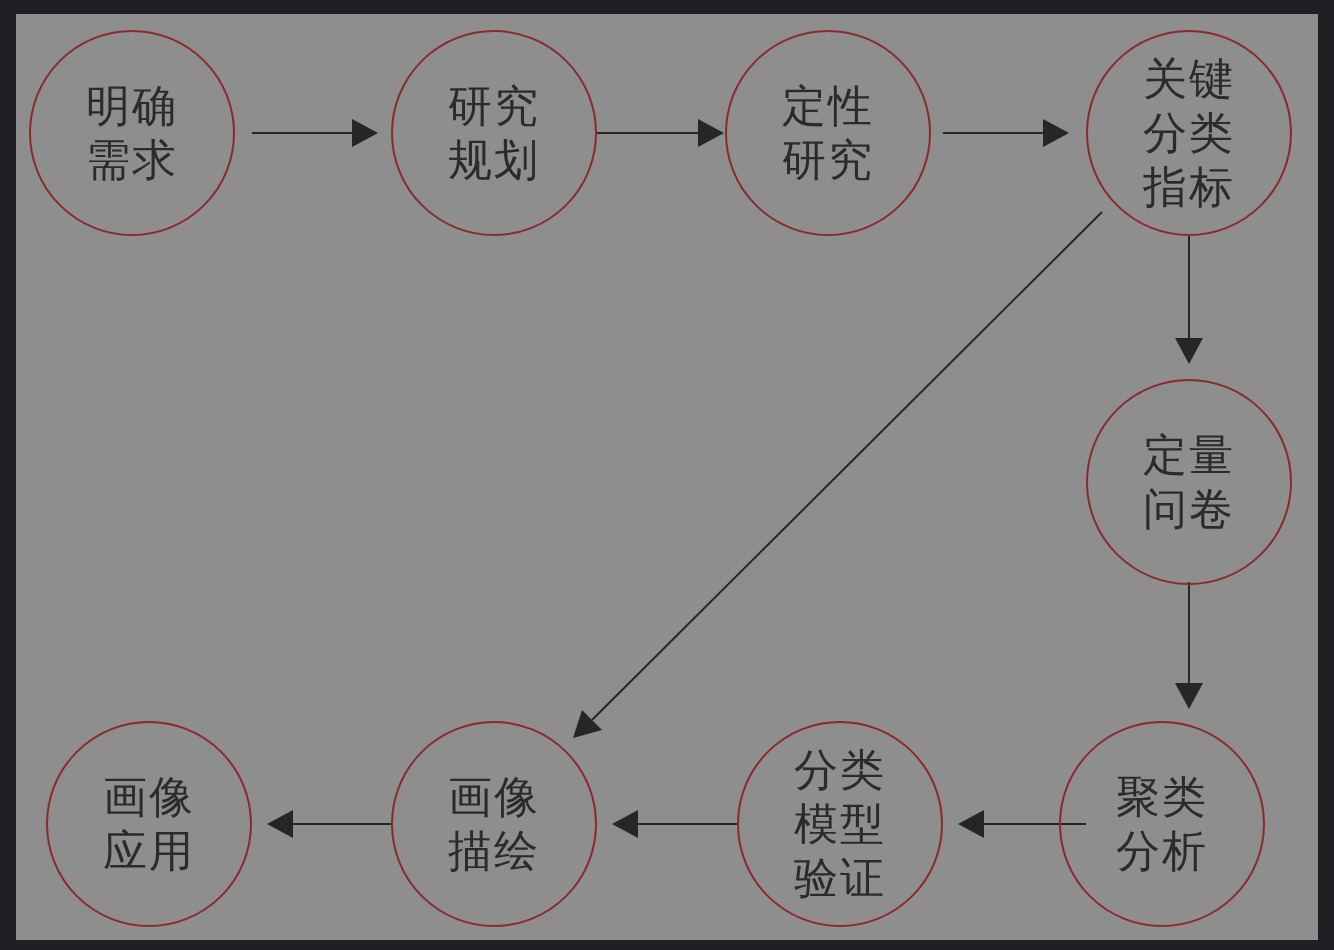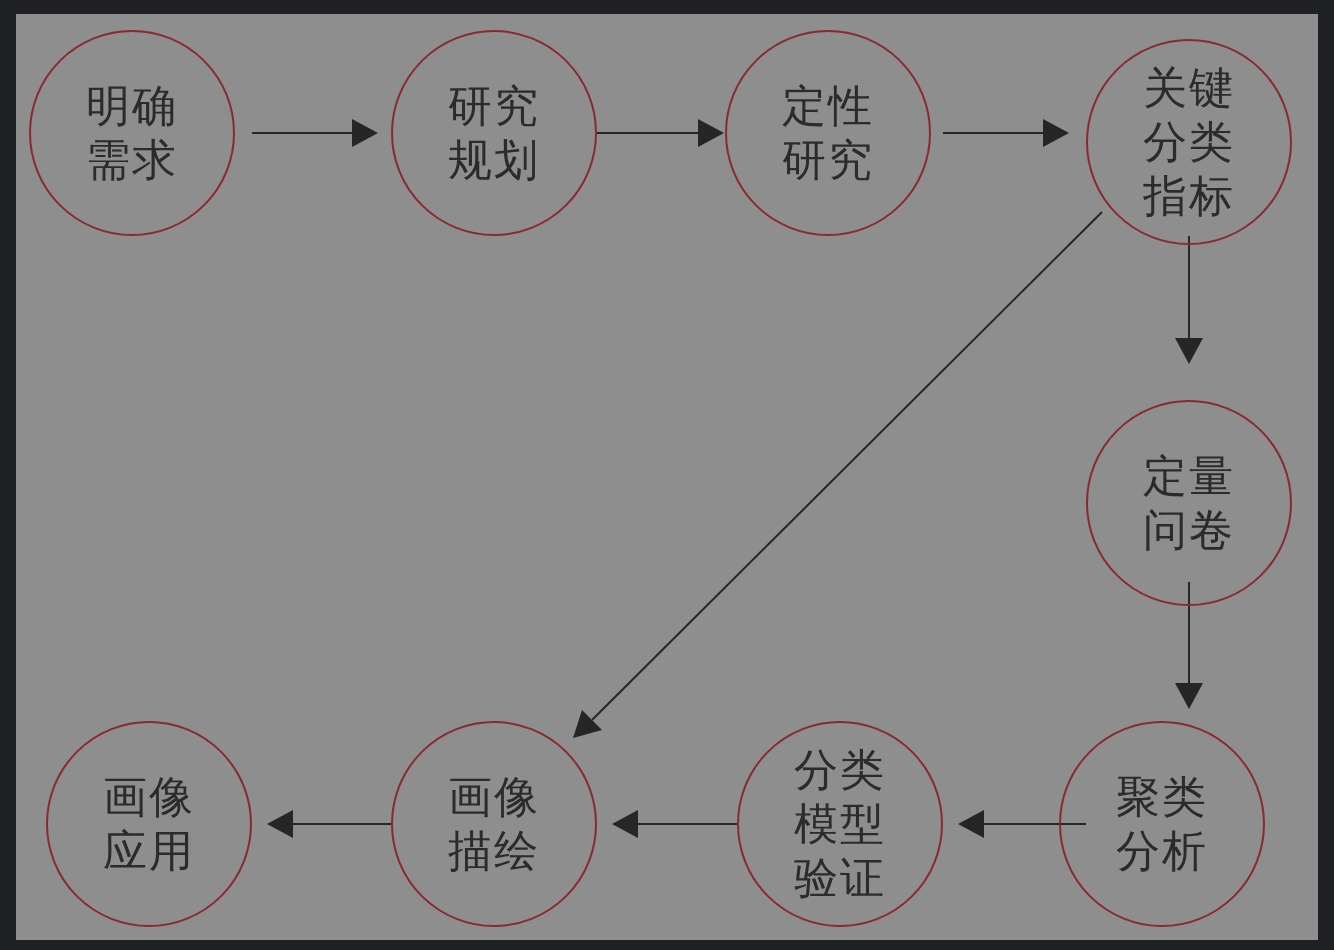--- a/index.html
+++ b/index.html
@@ -77,26 +77,26 @@
   <div class="node-line">需求</div>
 </div>
 <div class="node" style="left:494px;top:133px">
   <div class="node-line">研究</div>
   <div class="node-line">规划</div>
 </div>
 <div class="node" style="left:828px;top:133px">
   <div class="node-line">定性</div>
   <div class="node-line">研究</div>
 </div>
-<div class="node" style="left:1189px;top:142px">
+<div class="node" style="left:1189px;top:133px">
   <div class="node-line">关键</div>
   <div class="node-line">分类</div>
   <div class="node-line">指标</div>
 </div>
-<div class="node" style="left:1189px;top:503px">
+<div class="node" style="left:1189px;top:482px">
   <div class="node-line">定量</div>
   <div class="node-line">问卷</div>
 </div>
 <div class="node" style="left:1162px;top:824px">
   <div class="node-line">聚类</div>
   <div class="node-line">分析</div>
 </div>
 <div class="node" style="left:840px;top:824px">
   <div class="node-line">分类</div>
   <div class="node-line">模型</div>

